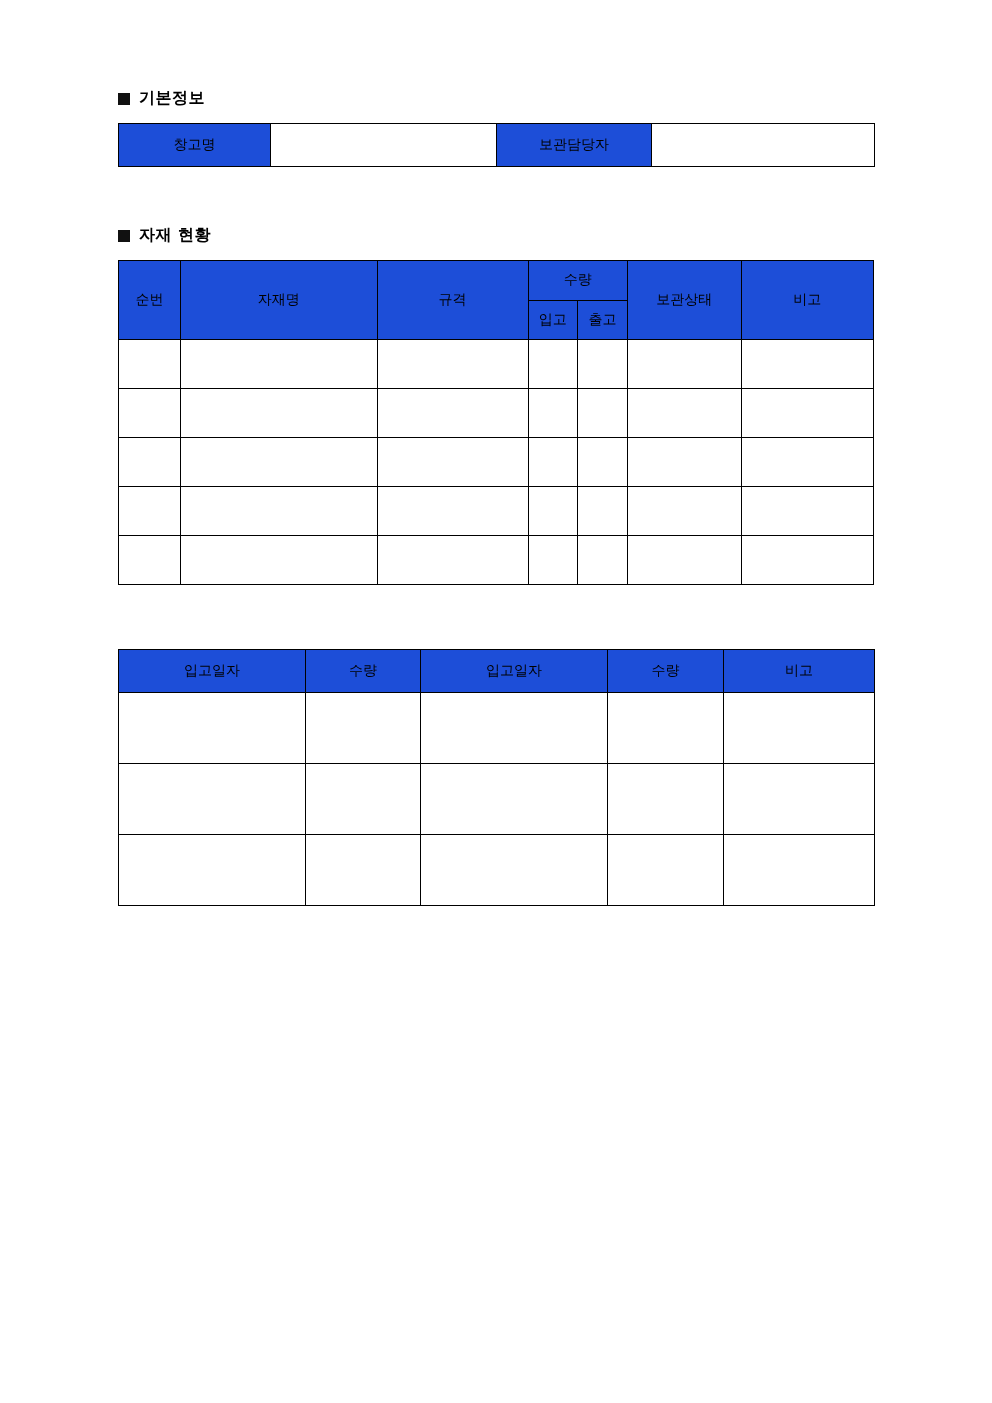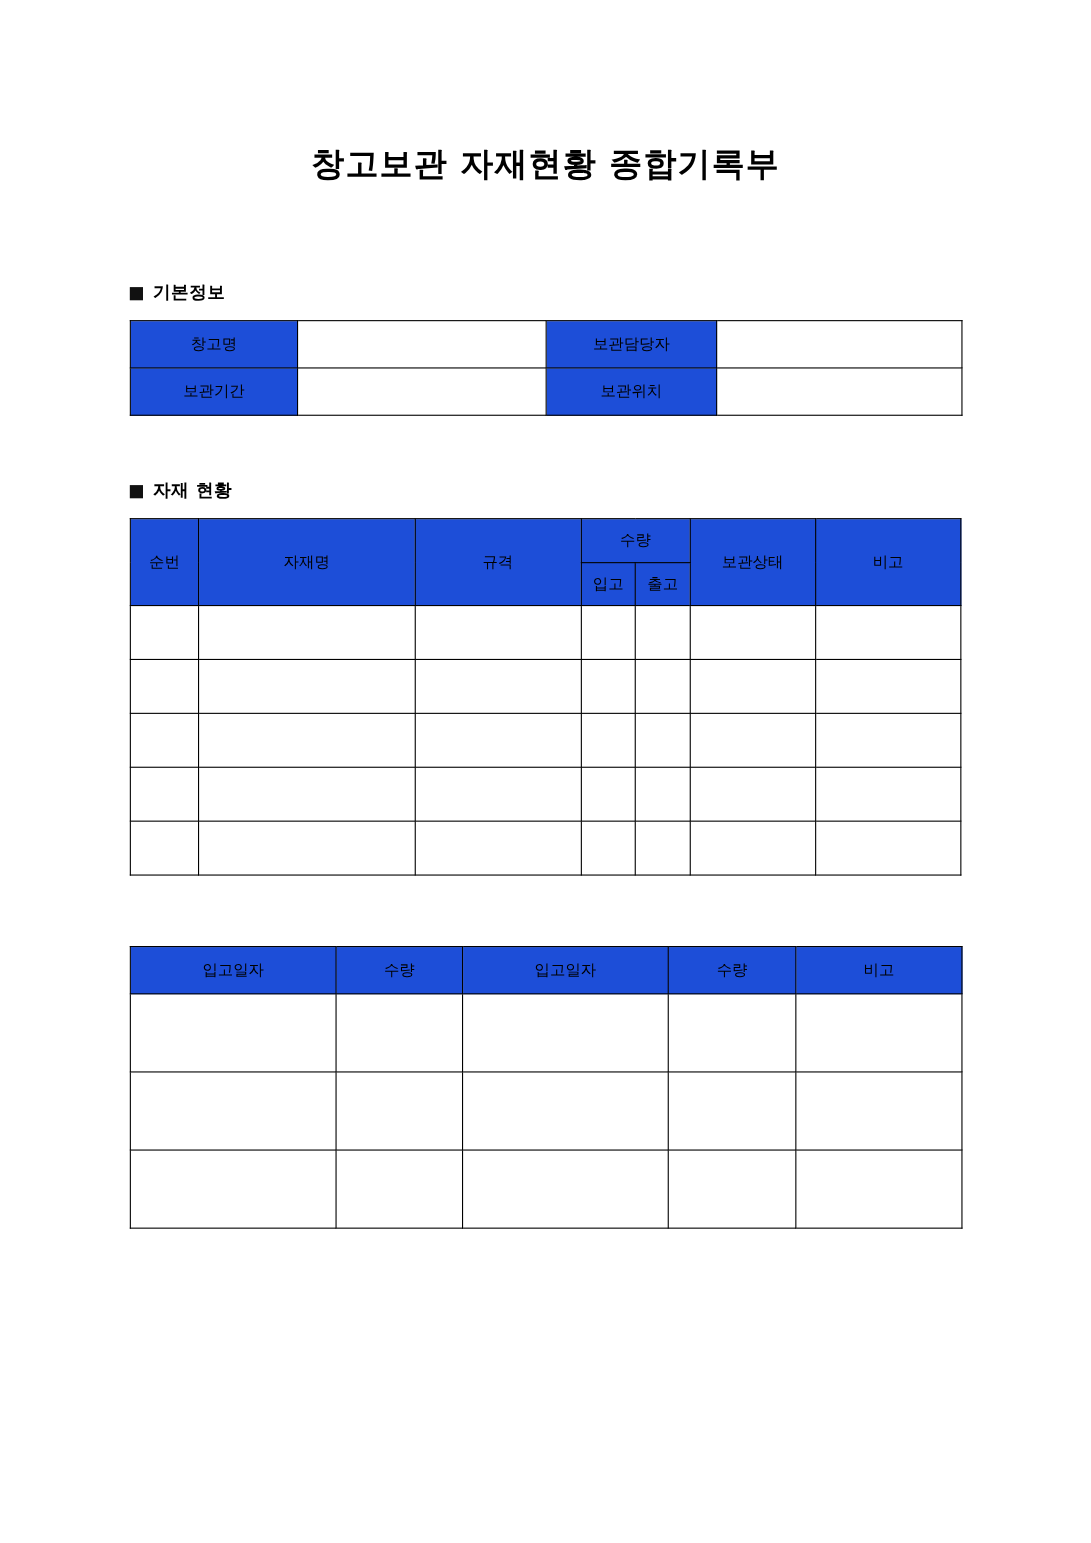--- a/index.html
+++ b/index.html
@@ -100,21 +100,20 @@
 
   .sec-gap-1 { height: 58px; }
   .sec-gap-2 { height: 64px; }
   .top-gap { height: 88px; }
 </style>
 </head>
 <body>
 
 <div class="page">
 
-  <h1 class="doc-title">창고보관 자재현황 종합기록부</h1>
 
   <div class="top-gap"></div>
 
   <div class="section">
     <div class="section-heading">
       <span class="bullet-square"></span>
       <span>기본정보</span>
     </div>
 
     <table class="form-table" id="basic-info-table">
@@ -122,26 +121,20 @@
         <col style="width:152px">
         <col style="width:226px">
         <col style="width:155px">
         <col style="width:223px">
       </colgroup>
       <tbody>
         <tr>
           <td class="hdr">창고명</td>
           <td class="blank"></td>
           <td class="hdr">보관담당자</td>
-          <td class="blank"></td>
-        </tr>
-        <tr>
-          <td class="hdr">보관기간</td>
-          <td class="blank"></td>
-          <td class="hdr">보관위치</td>
           <td class="blank"></td>
         </tr>
       </tbody>
     </table>
   </div>
 
   <div class="sec-gap-1"></div>
 
   <div class="section">
     <div class="section-heading">

